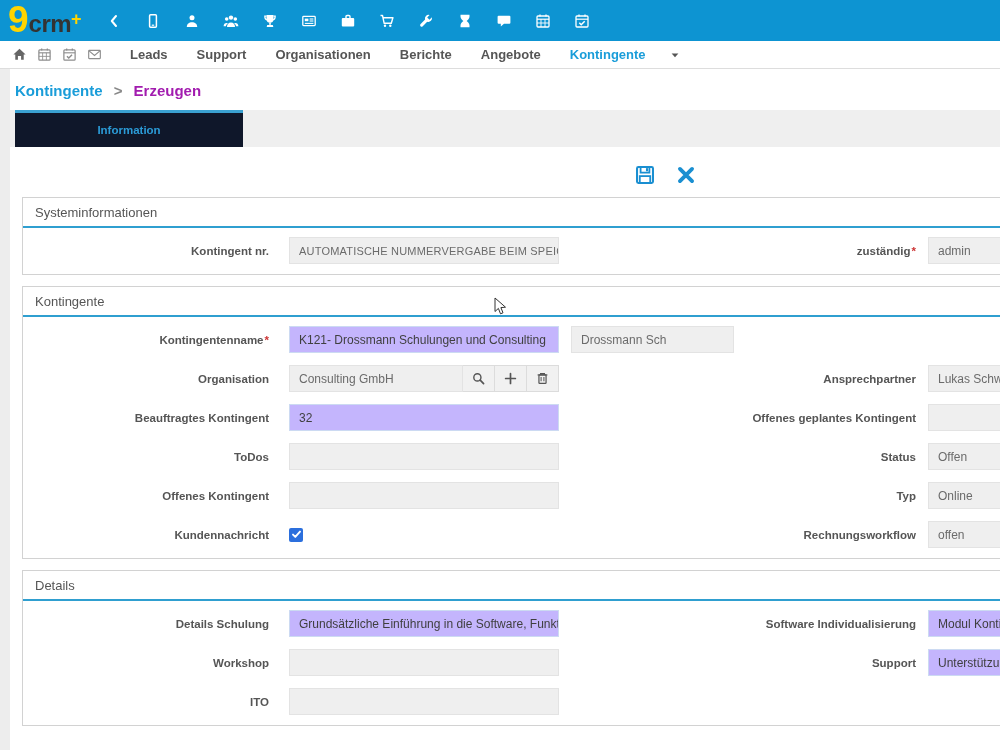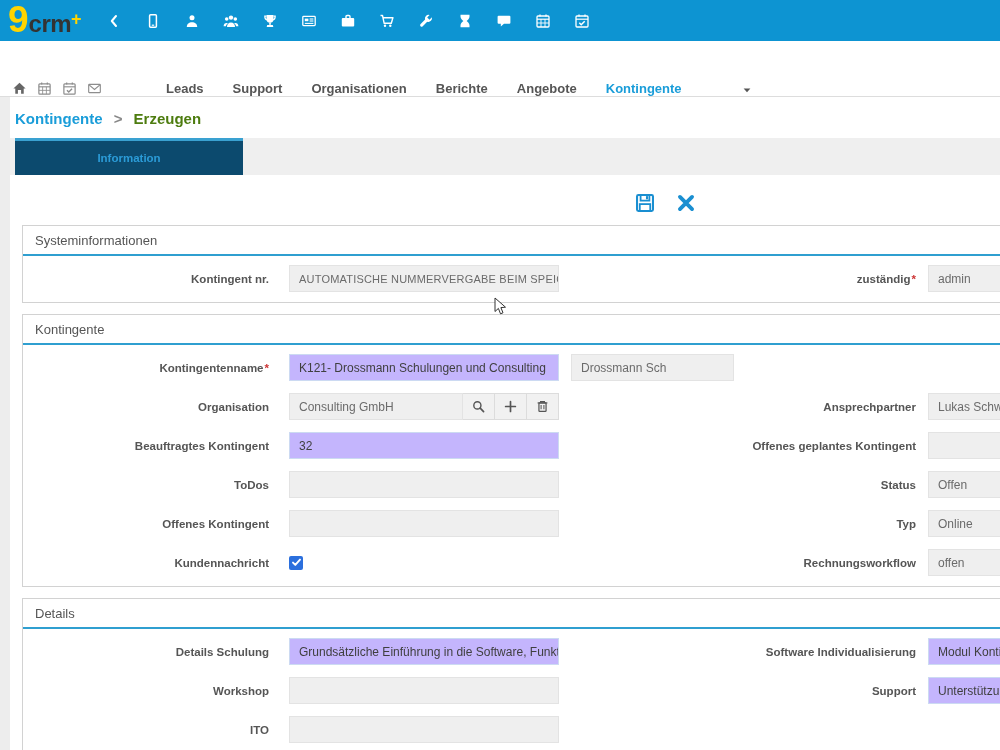--- a/index.html
+++ b/index.html
@@ -8,38 +8,38 @@
   
   .topbar { height:41px; background:#0d94d2; display:flex; align-items:center; position:relative; }
   .logo { display:flex; align-items:flex-end; margin-left:8px; cursor:pointer; line-height:1; }
   .logo-9 { color:#ffd400; font-size:37px; font-weight:bold; line-height:0.82; }
   .logo-crm { color:#333; font-size:24px; font-weight:bold; letter-spacing:-0.5px; }
   .logo-plus { color:#ffd400; font-size:18px; font-weight:bold; margin-bottom:8px; }
   .topbar-icons { display:flex; align-items:center; margin-left:24px; }
   .tbi { width:16px; height:16px; color:#fff; margin-right:23px; display:inline-block; cursor:pointer; }
   .tbi svg { width:100%; height:100%; display:block; }
   
-  .navbar { height:56px; background:#fff; border-bottom:1px solid #ddd; display:flex; align-items:flex-end;gap:36px; }
+  .navbar { height:28px; background:#fff; border-bottom:1px solid #ddd; display:flex; align-items:center; }
   .nav-icons { display:flex; align-items:center; margin-left:12px; }
   .nvi { width:15px; height:15px; color:#8d8d8d; margin-right:10px; display:inline-block; cursor:pointer; }
   .nvi:first-child { color:#666; }
   .nvi svg { width:100%; height:100%; display:block; }
   .nav-items { display:flex; align-items:center; margin-left:18px; }
   .nav-item { font-size:13px; color:#555; font-weight:bold; margin-right:29px; cursor:pointer; white-space:nowrap; }
   .nav-item.active { color:#1a9dd9; }
   .nav-caret { width:12px; height:12px; color:#555; display:inline-block; cursor:pointer; margin-left:-6px; }
   .nav-caret svg { width:100%; height:100%; display:block; }
   
   .panel { margin-left:10px; background:#fff; height:655px; }
   .breadcrumb { padding:13px 0 11px 5px; font-size:15px; }
   .breadcrumb a { color:#1a9dd9; font-weight:bold; text-decoration:none; cursor:pointer; }
   .breadcrumb .sep { color:#888; margin:0 7px; font-weight:bold; }
-  .breadcrumb .cur { color:#4d7c0f; font-weight:bold; }
+  .breadcrumb .cur { color:#a21caf; font-weight:bold; }
   .tabstrip { height:37px; background:#efefef; display:flex; }
-  .tab { width:228px; margin-left:5px; background:#0c4a6e; border-top:3px solid #3aa1d1;
+  .tab { width:228px; margin-left:5px; background:#0f172a; border-top:3px solid #3aa1d1;
          display:flex; align-items:center; justify-content:center;
          font-size:11.5px; font-weight:bold; color:#2b9bd7; cursor:pointer; }
   .content { padding:0 0 20px 12px; background:#fff; }
   .toolbar { display:flex; align-items:center; gap:19px; margin:16px 0 10px 612px; height:24px; }
   .tool { width:22px; height:22px; color:#1a8fd1; cursor:pointer; }
   .tool svg { width:100%; height:100%; display:block; }
   
   .section { width:1068px; border:1px solid #d2d2d2; margin-bottom:11px; background:#fff; }
   .section-header { padding:7px 12px 6px; font-size:13px; color:#555; border-bottom:2px solid #2f9fd0; }
   .section-body { display:flex; padding:3px 0 4px; }

